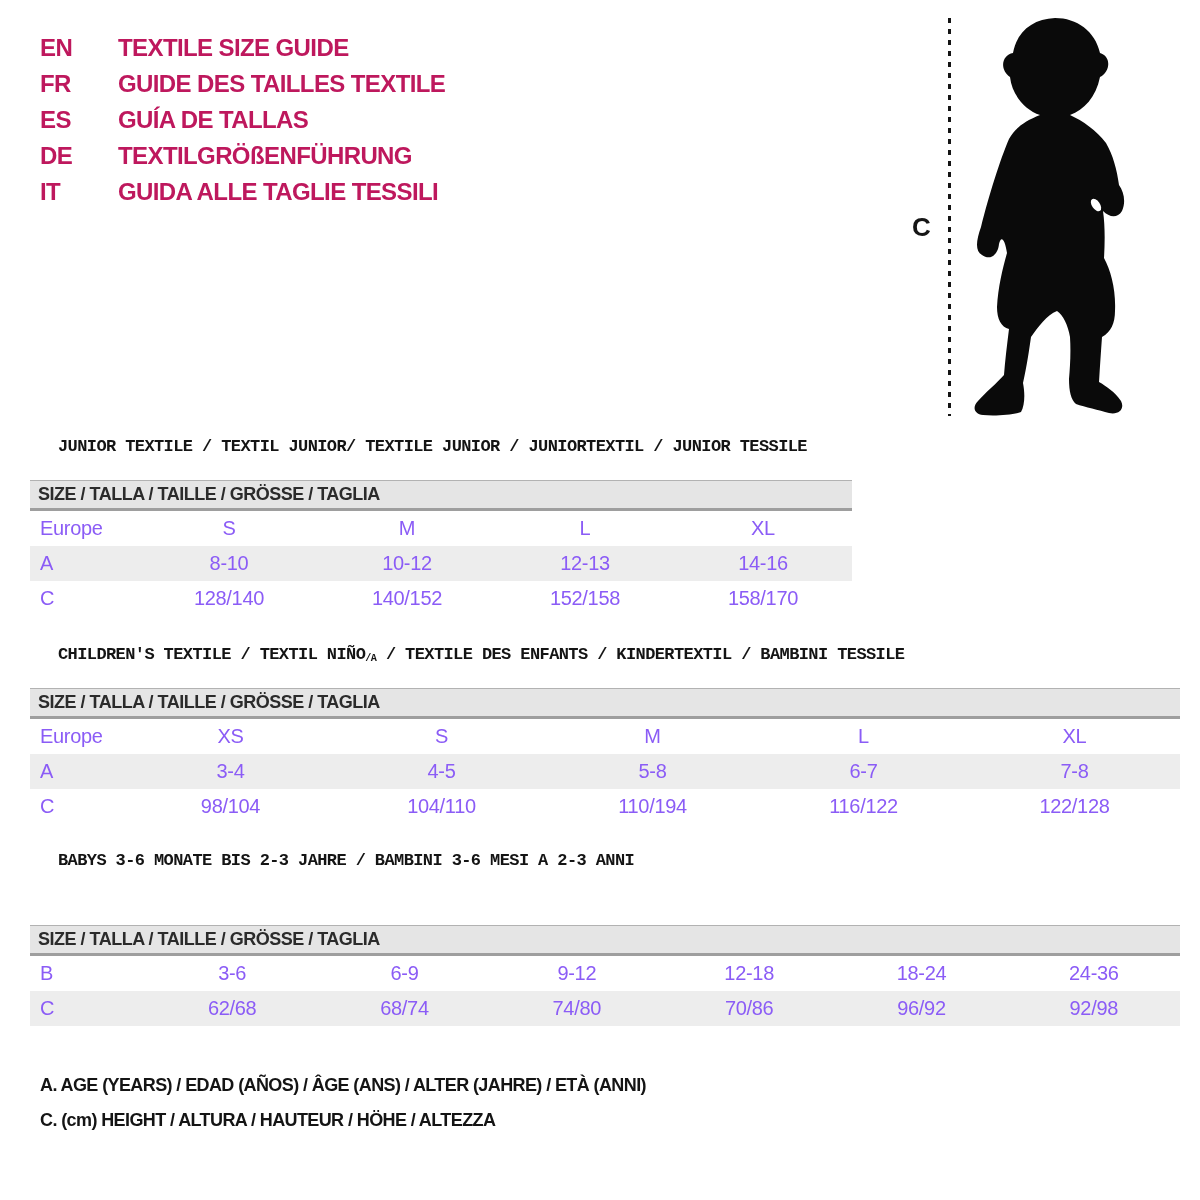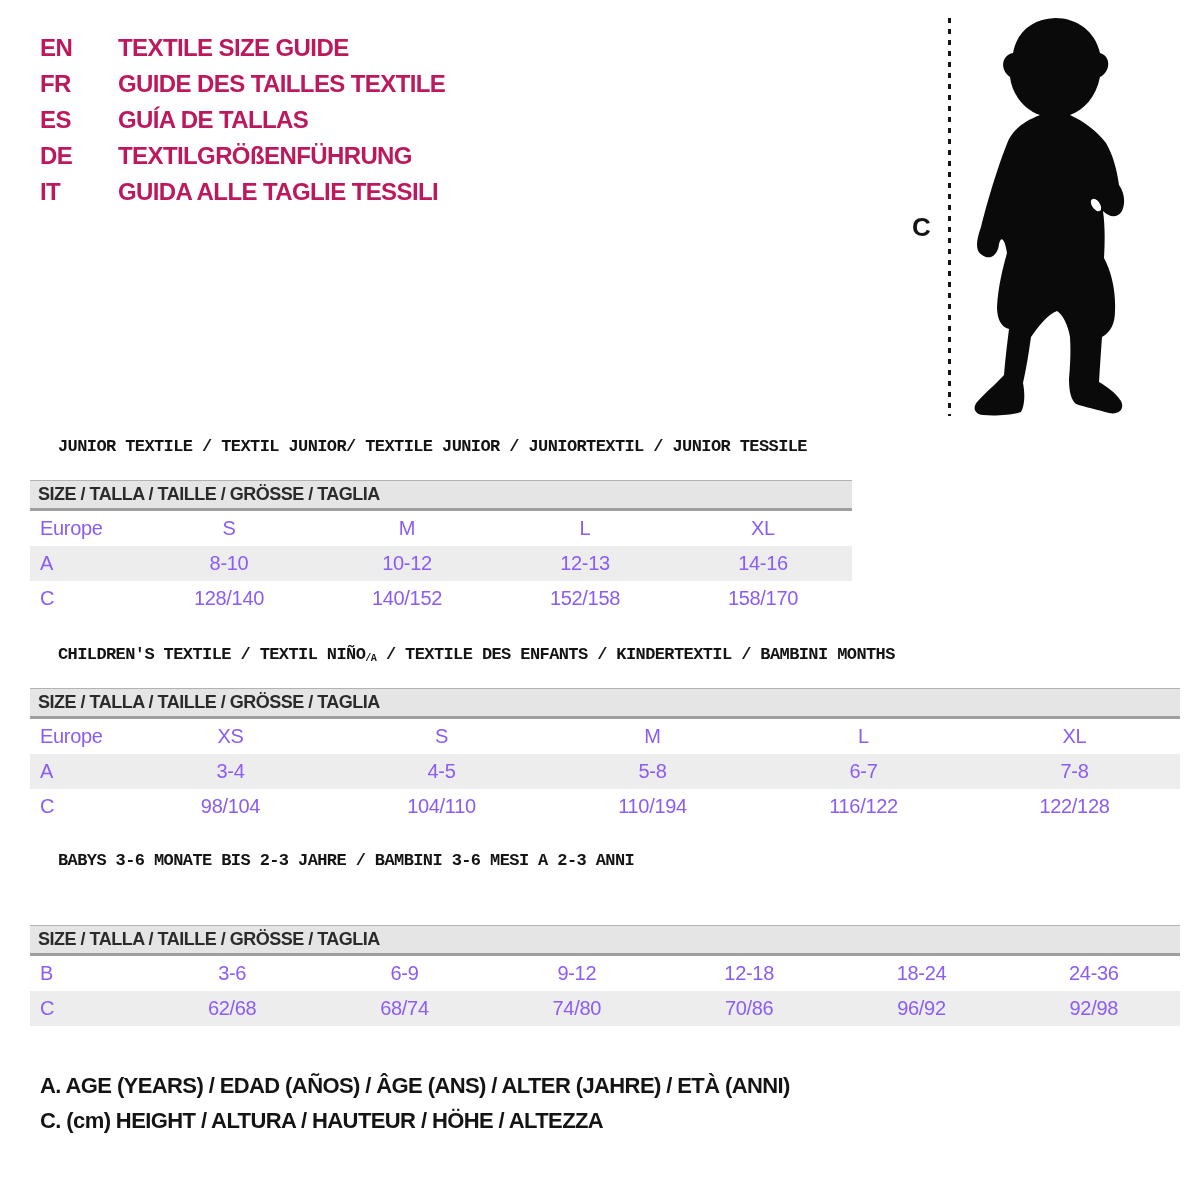--- a/index.html
+++ b/index.html
@@ -37,21 +37,21 @@
   }
   .trow{display:grid;height:35px;align-items:center;font-size:20px;letter-spacing:-0.3px;color:#8b5cf6;}
   #junior-tbl .trow{grid-template-columns:110px repeat(4,1fr);}
   #children-tbl .trow{grid-template-columns:95px repeat(5,1fr);}
   #babies-tbl .trow{grid-template-columns:116px repeat(6,1fr);}
   .trow.shade{background:#ededed;}
   .tlabel{padding-left:10px;text-align:left;}
   .tcell{text-align:center;}
   
   .notes{position:absolute;left:40px;top:1068px;}
-  .note-line{font-size:22px;font-weight:700;letter-spacing:-0.6px;line-height:35px;color:#141414;white-space:nowrap;}
+  .note-line{font-size:18px;font-weight:700;letter-spacing:-0.6px;line-height:35px;color:#141414;white-space:nowrap;}
 </style>
 </head>
 <body>
 
 <div class="page">
 
   <div class="lang-block">
     <div class="lang-row">
       <span class="lang-code">EN</span>
       <span class="lang-title">TEXTILE SIZE GUIDE</span>
@@ -135,21 +135,21 @@
     <div class="trow">
       <span class="tlabel">C</span>
       <span class="tcell">128/140</span>
       <span class="tcell">140/152</span>
       <span class="tcell">152/158</span>
       <span class="tcell">158/170</span>
     </div>
   </div>
 
   <h2 class="sec-head" id="children-head">
-    <span>CHILDREN'S TEXTILE / TEXTIL NIÑO</span><span class="sub">/A</span><span> / TEXTILE DES ENFANTS / KINDERTEXTIL / BAMBINI MONTHS</span>
+    <span>CHILDREN'S TEXTILE / TEXTIL NIÑO</span><span class="sub">/A</span><span> / TEXTILE DES ENFANTS / KINDERTEXTIL / BAMBINI TESSILE</span>
   </h2>
   <div class="tbl" id="children-tbl">
     <div class="size-bar">SIZE / TALLA / TAILLE / GRÖSSE / TAGLIA</div>
     <div class="trow">
       <span class="tlabel">Europe</span>
       <span class="tcell">XS</span>
       <span class="tcell">S</span>
       <span class="tcell">M</span>
       <span class="tcell">L</span>
       <span class="tcell">XL</span>

